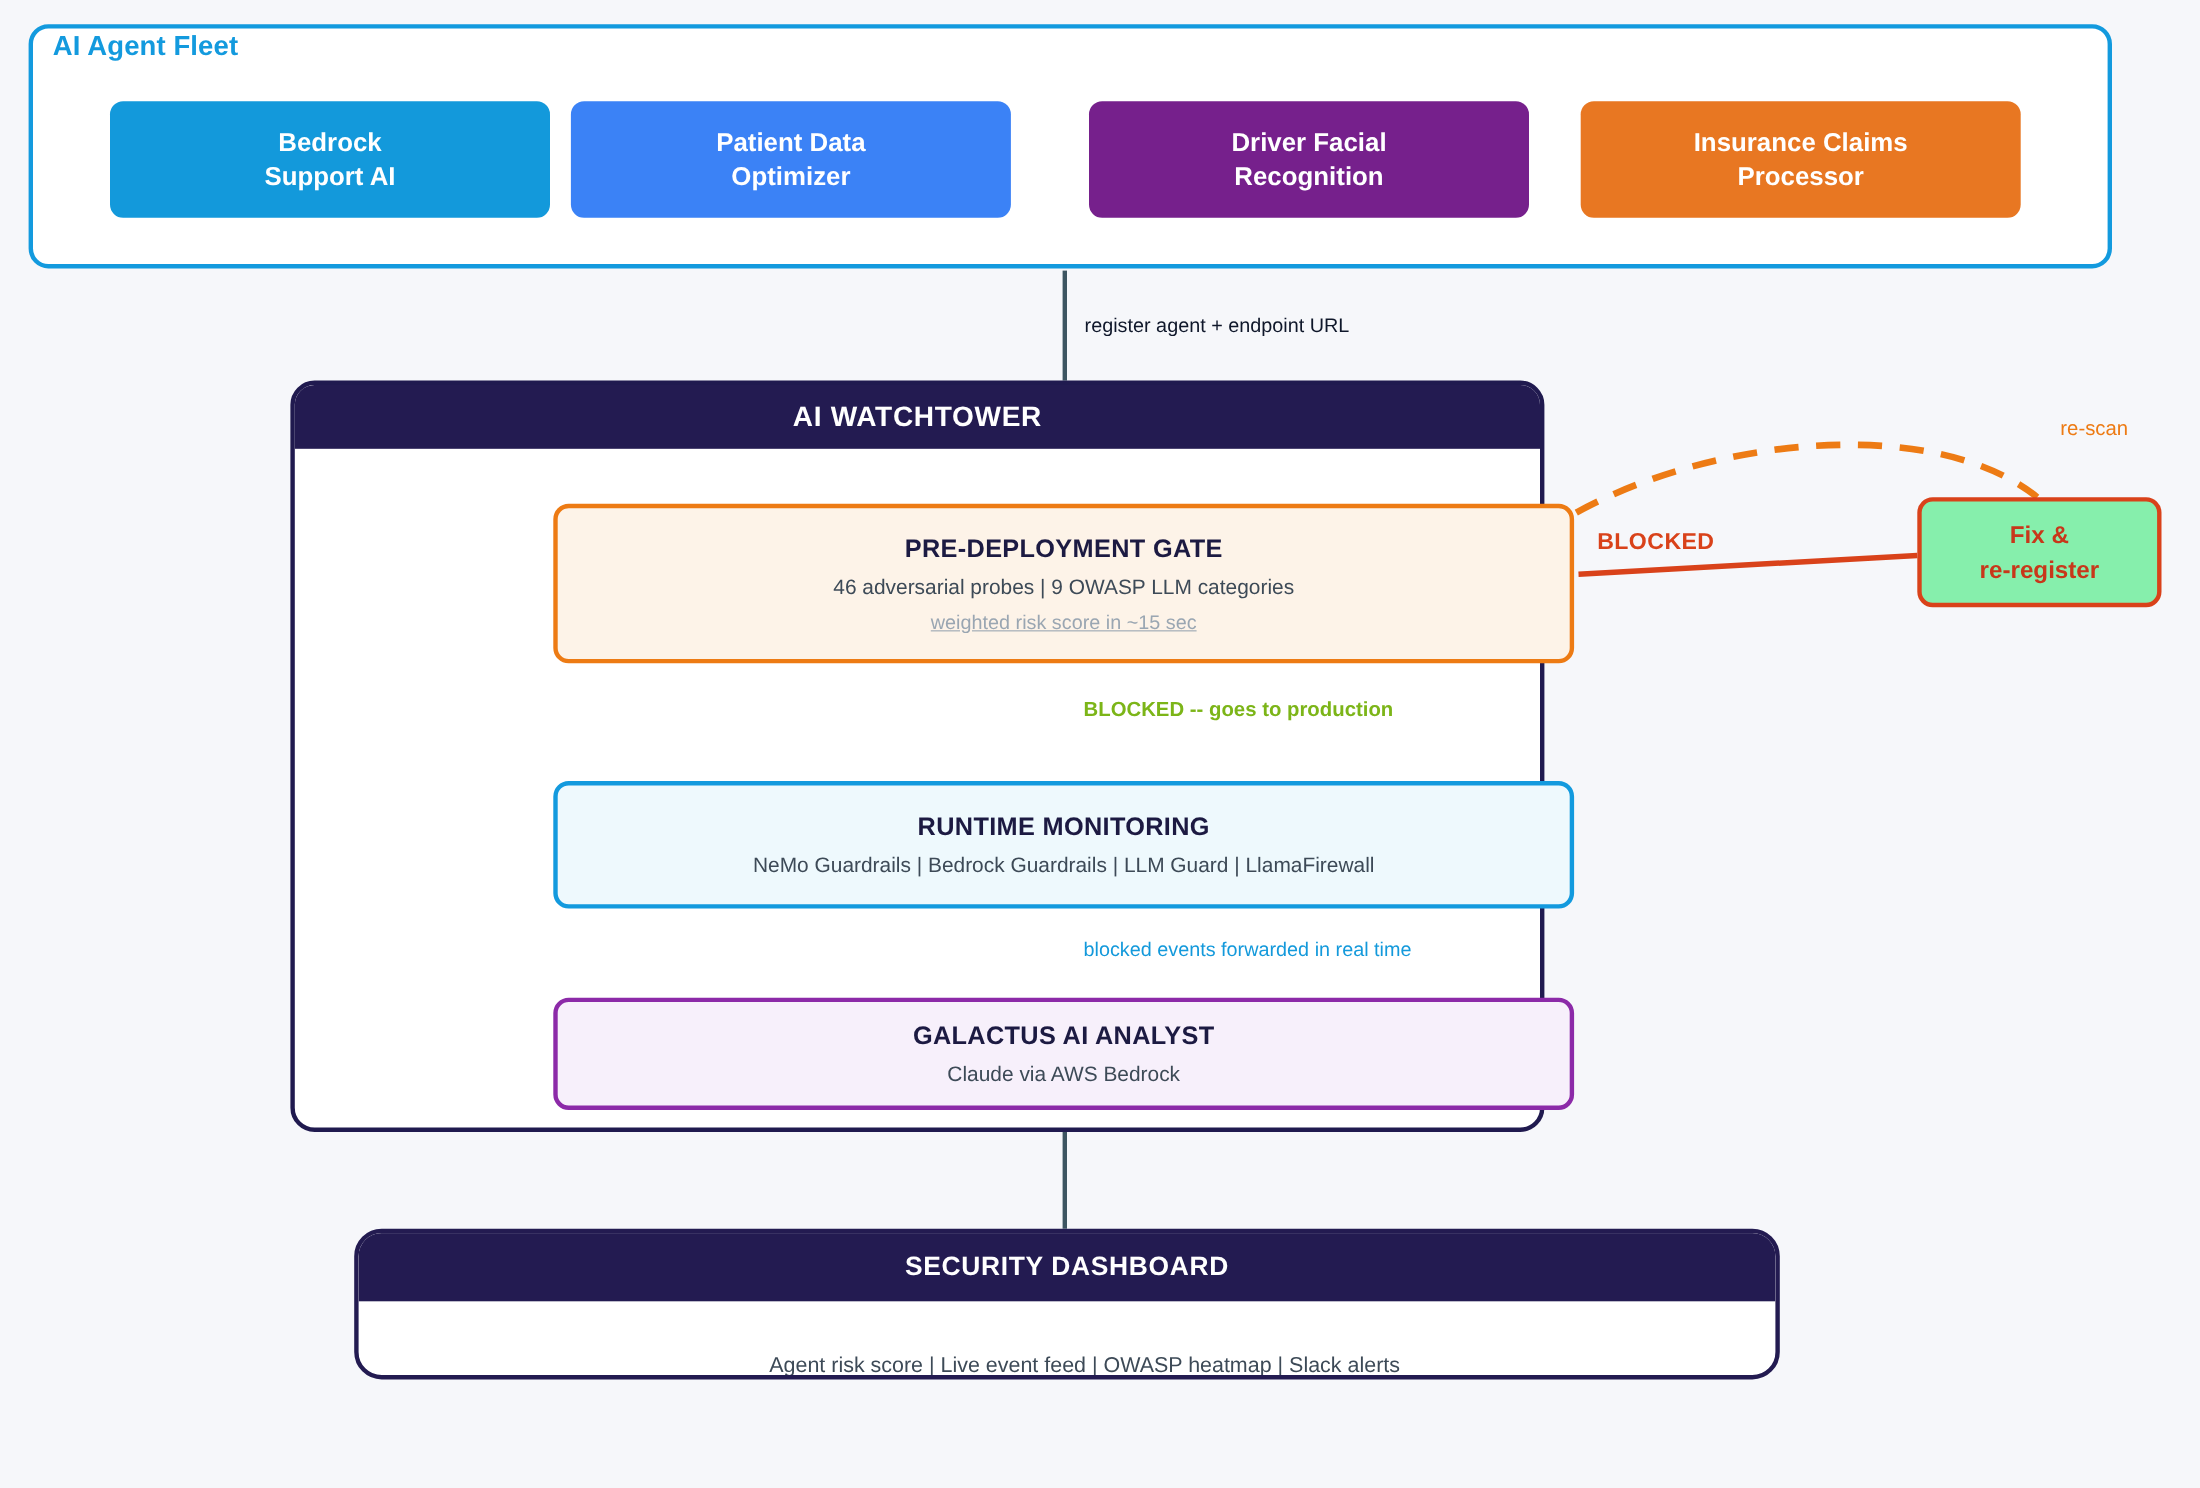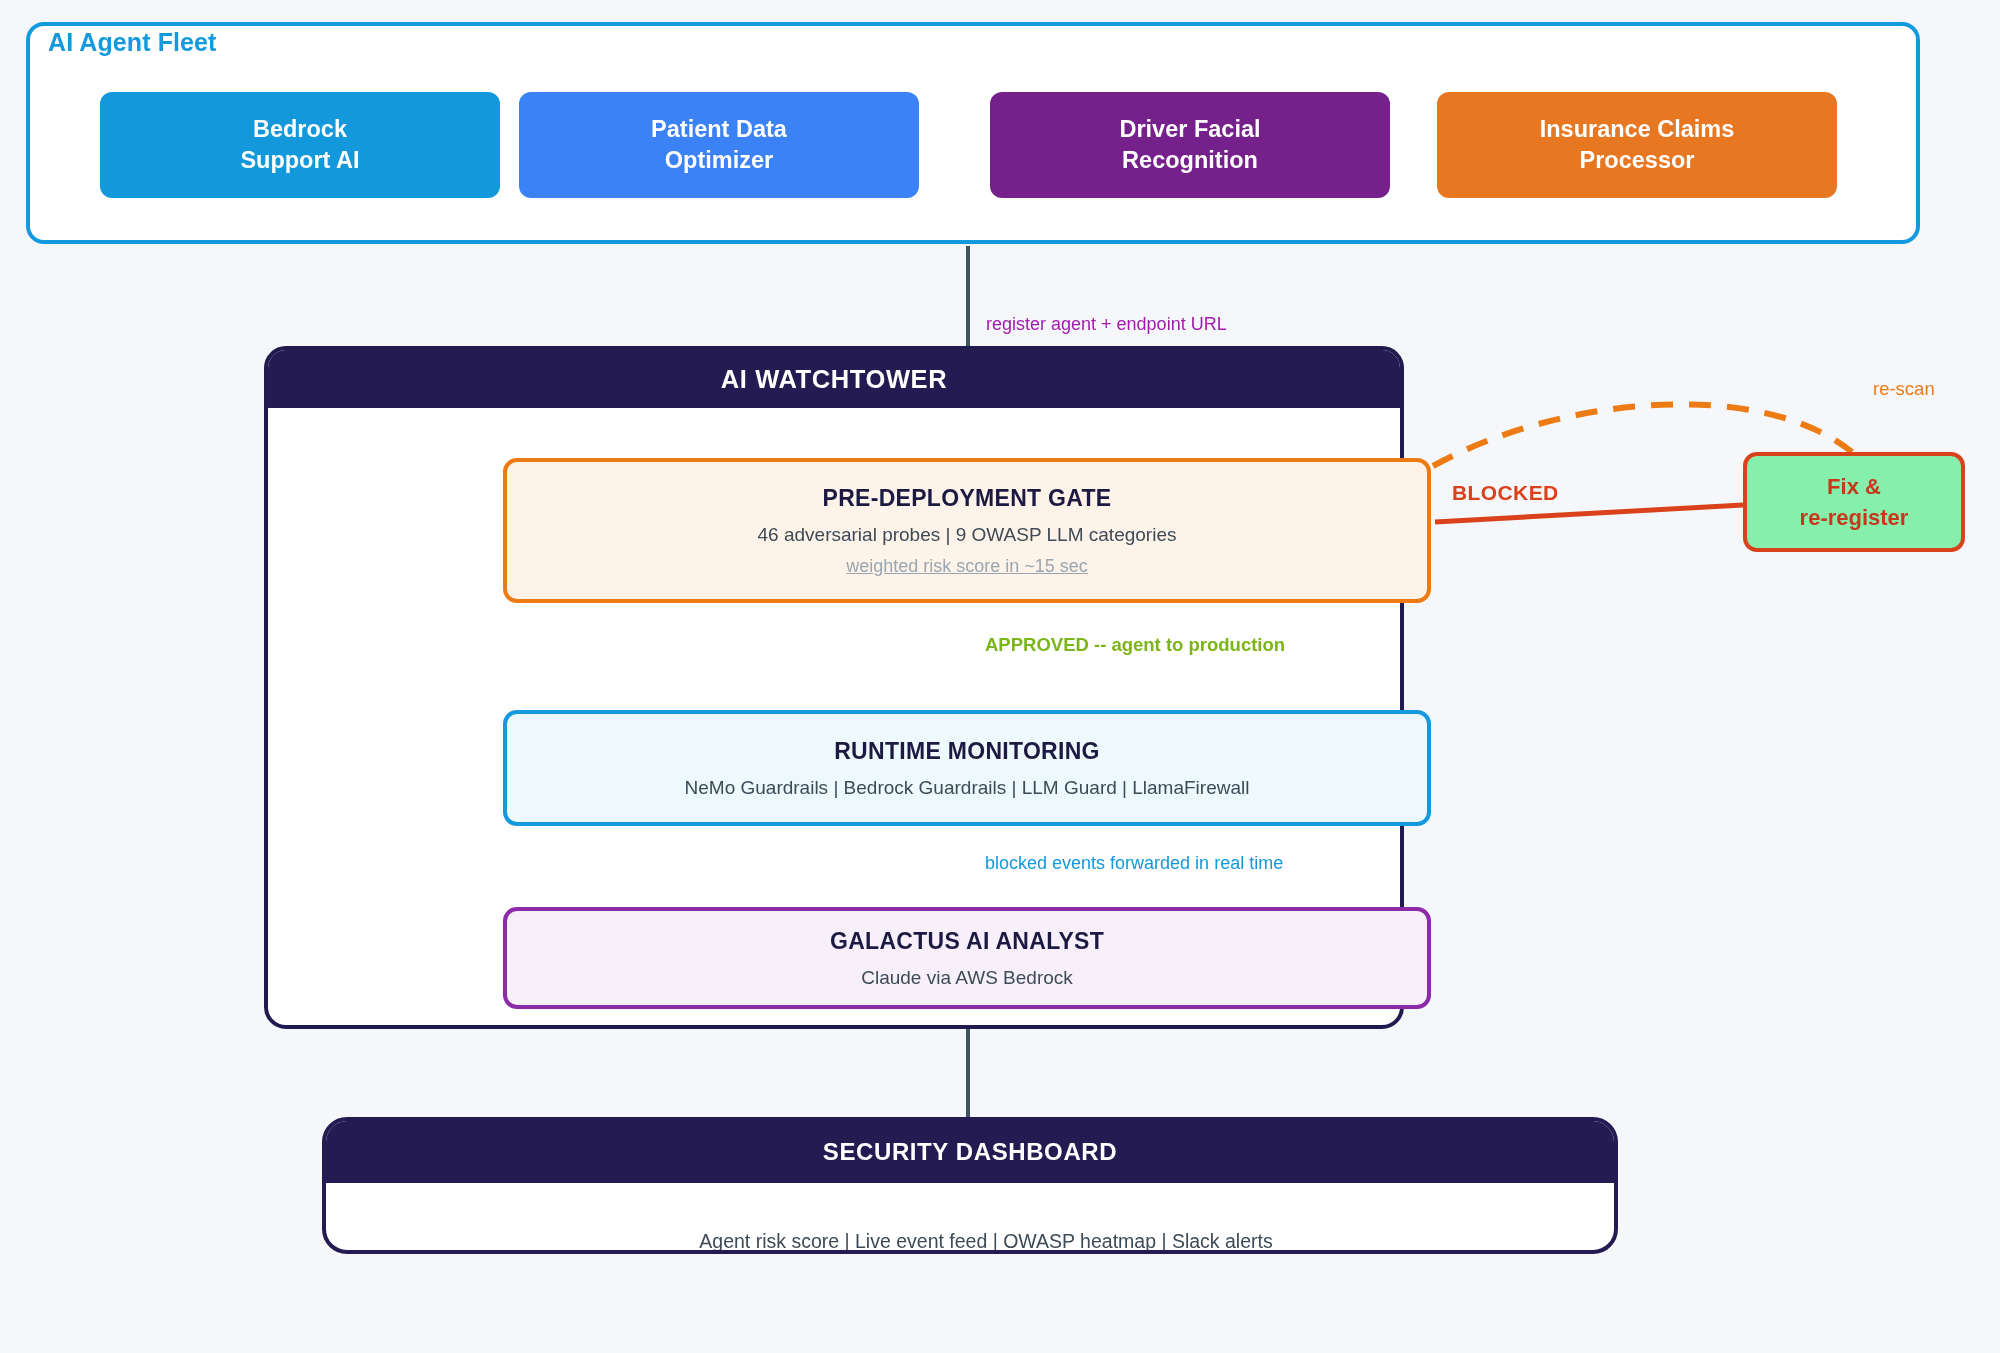--- a/index.html
+++ b/index.html
@@ -182,21 +182,21 @@
   #dashboard-features {
     font-size: 19.5px;
     color: #3d4a57;
   }
 
   
   .edge-label {
     font-size: 18px;
     white-space: nowrap;
   }
-  #label-register { left: 986px; top: 286px; color: #a21caf; margin-top: 28px; }
+  #label-register { left: 986px; top: 286px; color: #0f172a; }
   #label-approved { left: 985px; top: 634px; color: #7cb518; font-weight: bold; font-size: 18.5px; }
   #label-forwarded { left: 985px; top: 853px; color: #1399db; }
   #label-blocked { left: 1452px; top: 481px; color: #d9421a; font-weight: bold; font-size: 21px; letter-spacing: .4px; }
   #label-rescan { left: 1873px; top: 378px; color: #ed7b14; font-size: 18.5px; }
 
   #edges { position: absolute; left: 0; top: 0; width: 2000px; height: 1353px; pointer-events: none; }
 </style>
 </head>
 <body>
 
@@ -268,18 +268,18 @@
   <div class="abs" id="dashboard-container">
     <div id="dashboard-header">
       <span id="dashboard-title">SECURITY DASHBOARD</span>
     </div>
     <div id="dashboard-body">
       <span id="dashboard-features">Agent risk score  |  Live event feed  |  OWASP heatmap  |  Slack alerts</span>
     </div>
   </div>
 
   <div class="abs edge-label" id="label-register">register agent + endpoint URL</div>
-  <div class="abs edge-label" id="label-approved">APPROVED -- agent to production</div>
+  <div class="abs edge-label" id="label-approved">BLOCKED -- goes to production</div>
   <div class="abs edge-label" id="label-forwarded">blocked events forwarded in real time</div>
   <div class="abs edge-label" id="label-blocked">BLOCKED</div>
   <div class="abs edge-label" id="label-rescan">re-scan</div>
 
 </div>
 
 </body></html>

